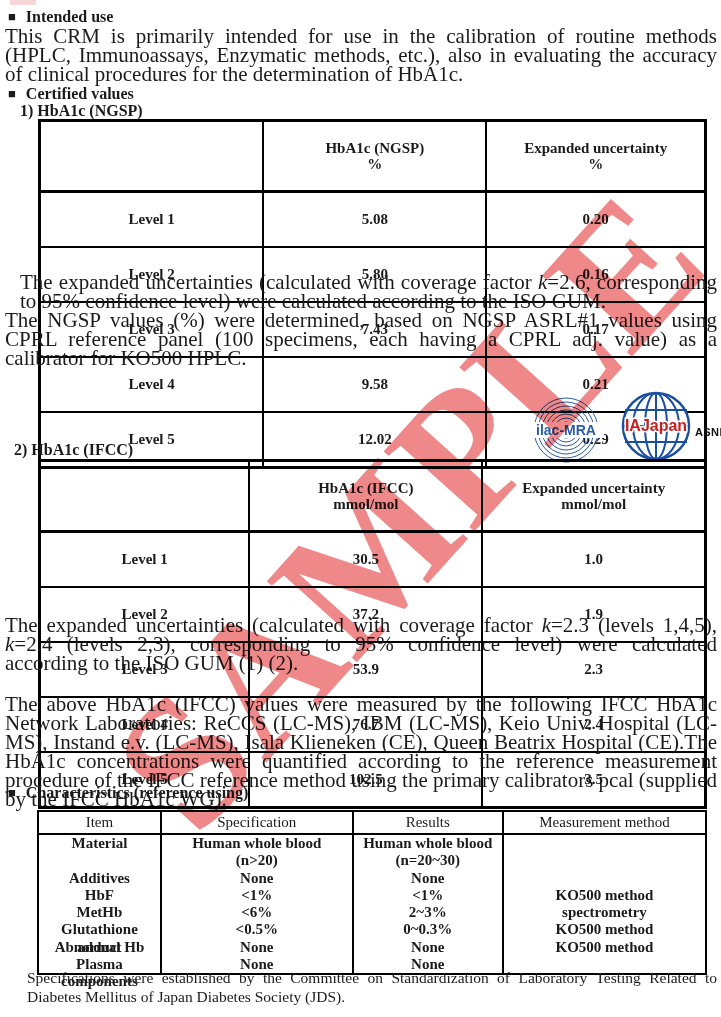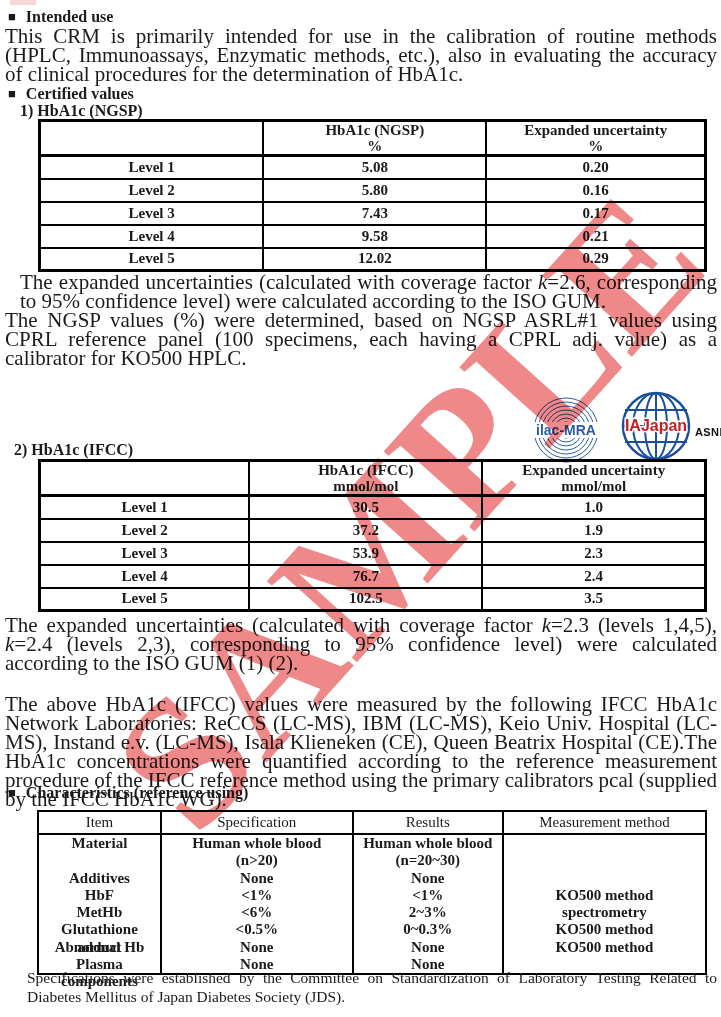--- a/index.html
+++ b/index.html
@@ -12,21 +12,21 @@
   .heading { display:flex; align-items:center; gap:10px; font-weight:bold; font-size:16px; }
   .bullet { font-size:13px; line-height:1; transform:translateY(-1px); }
   .subheading { font-weight:bold; font-size:16px; }
   .para { font-size:21px; line-height:19px; text-align:justify; }
   .note-indent { padding-left:15px; }
   .ital { font-style:italic; }
 
   
   table.vtable { border-collapse:collapse; table-layout:fixed; border:3px solid #000; }
   table.vtable td { border:2px solid #000; text-align:center; vertical-align:middle;
-    font-weight:bold; font-size:15px; padding:0; }
+    font-weight:bold; font-size:15px; padding:18px; }
   table.vtable tr.thead td { border-bottom-width:3px; height:34px; line-height:16px; }
   table.t-ngsp tr.trow td { height:23px; }
   table.t-ifcc tr.trow td { height:23px; }
 
   
   table.ctable { border-collapse:collapse; table-layout:fixed; border:2px solid #000;margin-top:6px; }
   table.ctable td { border:2px solid #000; text-align:center; vertical-align:top;
     font-size:15px; padding:0; }
   table.ctable tr.chead td { height:21px; line-height:21px; }
   .char-line { height:17.3px; line-height:17.3px; text-align:center;font-weight:bold; }

